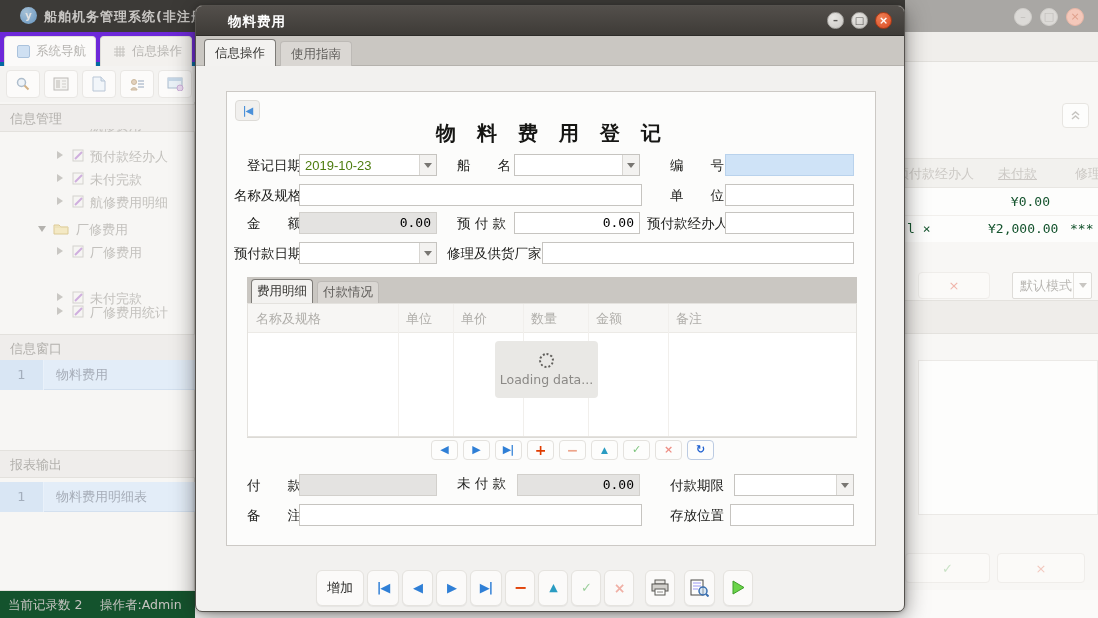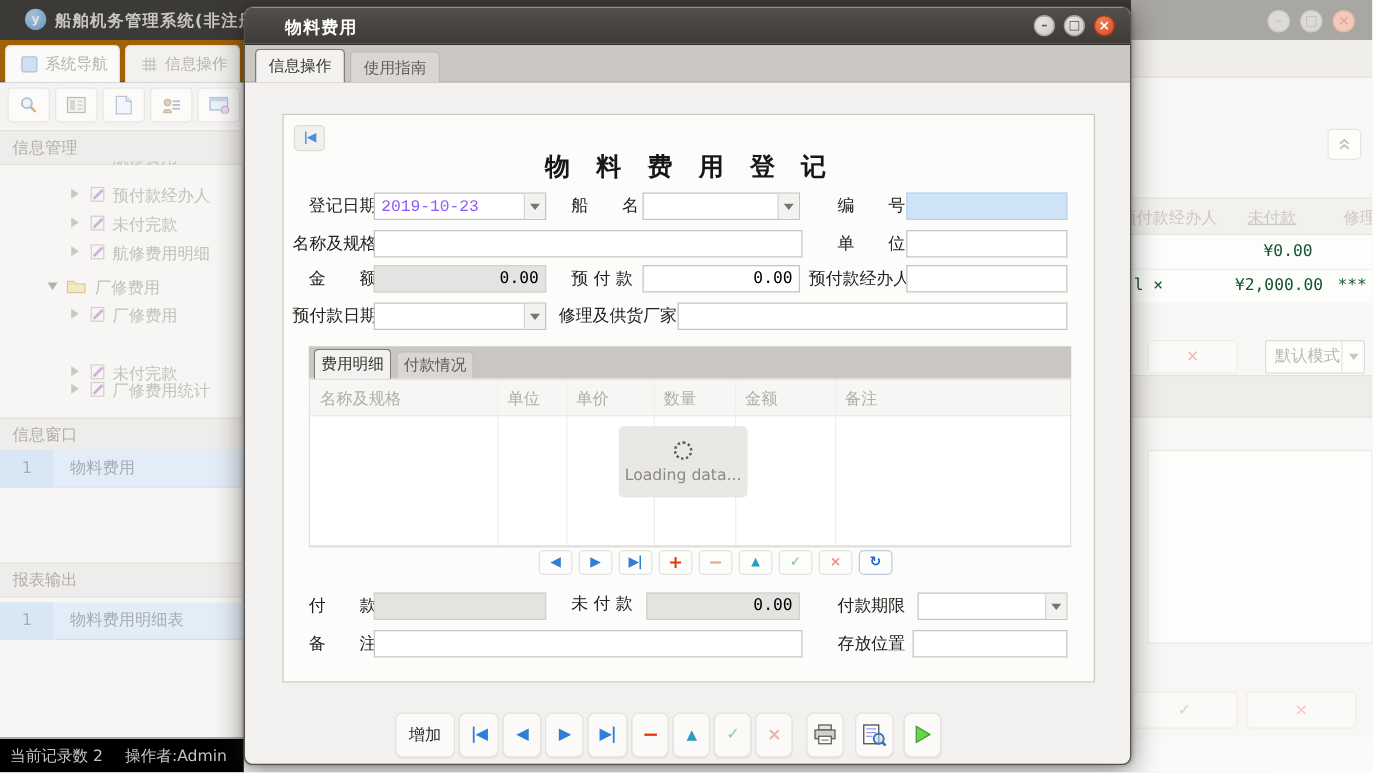--- a/index.html
+++ b/index.html
@@ -15,40 +15,40 @@
     background:radial-gradient(circle at 35% 30%,#b8d8f2,#6fa6d8); color:#fff; font-size:10px; font-weight:bold;
     text-align:center; line-height:17px; opacity:.85; }
   #main-title { left:44px; top:8px; color:#c9c7c4; font-size:13px; font-weight:bold; letter-spacing:1px; white-space:nowrap; }
   .winctl { width:18px; height:18px; border-radius:50%; text-align:center; line-height:16px; font-size:11px; }
   #main-ctl { right:14px; top:8px; display:flex; gap:8px; }
   #main-ctl .winctl { background:#dcdad7; color:#c0beba; border:1px solid #cfcdc9; }
   #main-ctl .close { background:#f4c8ba; color:#dfa08c; border:1px solid #e8b6a6; }
 
   
   #sidebar { left:0; top:32px; width:195px; height:558px; background:#f7f6f4; border-right:1px solid #dcdad6; }
-  #side-tabs { left:0; top:0; width:195px; height:34px; background:#a16207; border-bottom:1px solid #0369a1; }
+  #side-tabs { left:0; top:0; width:195px; height:34px; background:#6d28d9; border-bottom:4px solid #0369a1; }
   .side-tab { position:absolute; top:4px; height:30px; width:92px; border:1px solid #dfddd9; border-bottom:none;
     border-radius:4px 4px 0 0; display:flex; align-items:center; gap:6px; padding-left:12px;
     color:#b6b4b0; font-size:12.5px; }
   .sqicon { width:13px; height:13px; background:#cfe0f2; border:1px solid #aac2dc; border-radius:2px; }
   #side-toolbar { left:0; top:34px; width:195px; height:36px; background:#f4f3f1; }
   .tbtn { position:absolute; top:4px; width:34px; height:28px; background:#fcfbfa; border:1px solid #e9e7e4;
     border-radius:4px; display:flex; align-items:center; justify-content:center; }
   .sec-hdr { position:absolute; left:0; width:195px; height:28px; background:#efedeb; border-top:1px solid #e3e1dd;
     border-bottom:1px solid #e3e1dd; color:#b2b0ac; font-size:13px; line-height:28px; padding-left:10px; }
   .tree-row { position:absolute; left:0; width:195px; height:22px; }
   .tri-r { position:absolute; top:6px; width:0; height:0; border-top:4px solid transparent; border-bottom:4px solid transparent; border-left:6px solid #c9c7c3; }
   .tri-d { position:absolute; top:8px; width:0; height:0; border-left:4px solid transparent; border-right:4px solid transparent; border-top:6px solid #b4b2ae; }
   .tree-lbl { position:absolute; top:3px; color:#c3c1bd; font-size:13px; white-space:nowrap; }
   .leafic, .folderic { position:absolute; top:4px; }
   .sel-row { position:absolute; left:0; width:195px; height:30px; background:#e3edf8; border-bottom:1px solid #d3e0ef; }
   .sel-num { position:absolute; left:0; top:0; width:44px; height:30px; background:#d9e6f4; border-right:1px solid #e9f1fa;
     color:#a3aebc; font-size:13px; text-align:center; line-height:30px; }
   .sel-lbl { position:absolute; left:56px; top:0; color:#a6adb8; font-size:13px; line-height:30px; white-space:nowrap; }
-  #statusbar { left:0; top:590px; width:195px; height:28px; background:#000000; border-top:1px solid #e3e1dd; }
+  #statusbar { left:0; top:590px; width:195px; height:28px; background:#14532d; border-top:1px solid #e3e1dd; }
   .status-txt { position:absolute; top:6px; color:#c6c4c0; font-size:12.5px; white-space:nowrap; }
 
   
   #bg-strip { left:905px; top:32px; width:193px; height:558px; background:#f8f7f5; overflow:hidden; }
   #bg-band { position:absolute; left:0; top:0; width:193px; height:30px; background:#f0eeeb; border-bottom:1px solid #e2e0dc; }
   #bg-collapse { position:absolute; left:157px; top:71px; width:27px; height:25px; background:#fdfdfc;
     border:1px solid #e7e5e1; border-radius:4px; display:flex; align-items:center; justify-content:center; }
   #bg-thead { position:absolute; left:0; top:126px; width:193px; height:30px; background:#f2f1ee;
     border-top:1px solid #e8e6e2; border-bottom:1px solid #e8e6e2; }
   .bg-h { position:absolute; top:6px; color:#ccc9c5; font-size:13px; white-space:nowrap; }
@@ -84,21 +84,21 @@
   #first-btn { position:absolute; left:8px; top:8px; width:25px; height:21px; background:#f1f0ee; border:1px solid #dddbd7;
     border-radius:4px; color:#4a90d9; font-size:10px; font-weight:bold; text-align:center; line-height:19px; letter-spacing:-1px; }
   #form-title { position:absolute; left:0; top:28px; width:650px; text-align:center; font-size:20px; font-weight:bold;
     color:#161614; letter-spacing:7px; }
   .lbl { position:absolute; height:22px; line-height:22px; font-size:13.5px; color:#21211f; white-space:nowrap; }
   .inp { position:absolute; height:22px; background:#fff; border:1px solid #c6c4c0; font-size:13px; line-height:20px; padding:0 5px; }
   .inp.num { text-align:right; font-family:"DejaVu Sans Mono",monospace; }
   .inp.dis { background:#e4e3e1; border-color:#d2d0cc; }
   .inp.hl { background:#cfe3f7; border-color:#b9d2ec; }
   .combo { position:absolute; height:22px; background:#fff; border:1px solid #c6c4c0; }
-  .combo .val { position:absolute; left:5px; top:1px; font-size:13px; line-height:19px; font-family:Liberation Mono, monospace; color:#8b5cf6; }
+  .combo .val { position:absolute; left:5px; top:1px; font-size:13px; line-height:19px; font-family:Liberation Sans, sans-serif; color:#4d7c0f; }
   .combo .abx { position:absolute; right:0; top:0; width:17px; height:20px; background:#f3f2f0; border-left:1px solid #d8d6d2;
     display:flex; align-items:center; justify-content:center; }
   .tri-down { width:0; height:0; border-left:4px solid transparent; border-right:4px solid transparent; border-top:5px solid #787672; }
 
   
   #detail-tabstrip { position:absolute; left:20px; top:185px; width:610px; height:26px; background:#cac7c2; }
   #grid { position:absolute; left:20px; top:211px; width:610px; height:134px; background:#fff; border:1px solid #e4e2de; }
   #grid-head { position:absolute; left:0; top:0; width:608px; height:29px; background:#f7f6f4; border-bottom:1px solid #eceae6; }
   .gh { position:absolute; top:6px; color:#b0aeaa; font-size:13px; white-space:nowrap; }
   .gcol { position:absolute; top:0; bottom:0; width:1px; background:#f1efec; }

